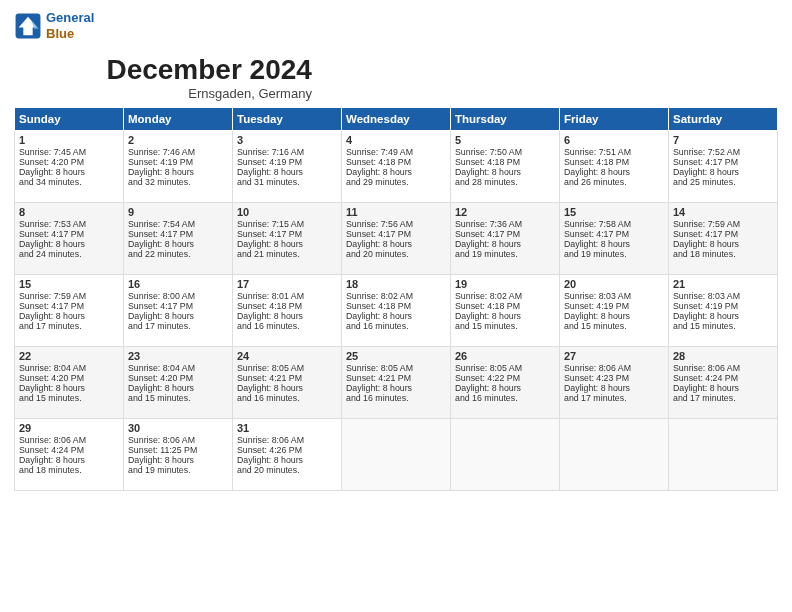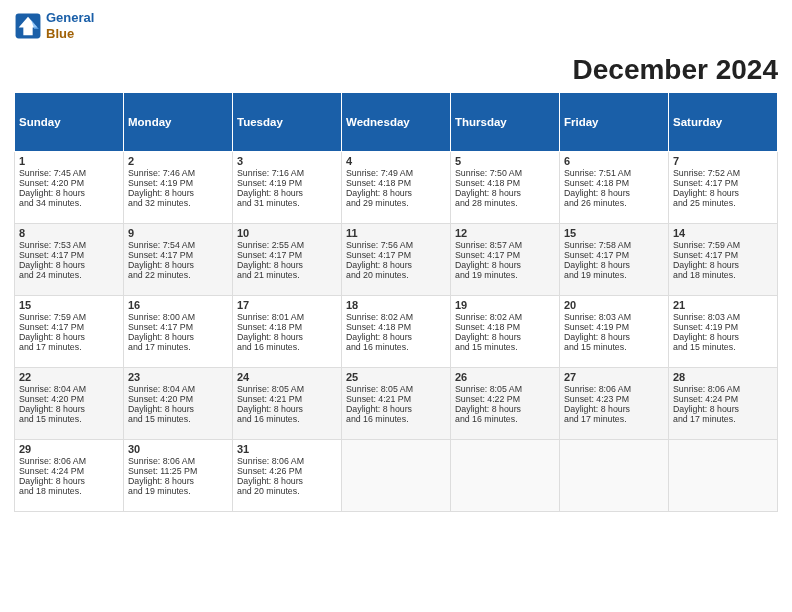--- a/index.html
+++ b/index.html
@@ -11,21 +11,21 @@
       overflow: hidden;
     }
     .page {
       width: 792px;
       height: 612px;
       padding: 10px 14px;
       background: #fff;
     }
     .header {
       display: flex;
-      justify-content: space-between;
+      justify-content: flex-start;
       align-items: flex-start;
       margin-bottom: 6px;
       gap: 12px;
     }
     .logo {
       display: flex;
       align-items: center;
       gap: 4px;
     }
     .logo-text {
@@ -57,21 +57,21 @@
     table {
       width: 100%;
       border-collapse: collapse;
       table-layout: fixed;
     }
     thead tr th {
       background: #1a5fa8;
       color: #fff;
       font-size: 11.5px;
       font-weight: bold;
-      padding: 23px 4px;
+      padding: 5px 4px;
       text-align: left;
       border: 1px solid #fff;
     }
     tbody tr td {
       vertical-align: top;
       font-size: 8.8px;
       color: #333;
       padding: 3px 4px;
       border: 1px solid #ddd;
       background: #fff;
@@ -101,20 +101,21 @@
       <polygon points="18,6 30,20 24,20 24,30 12,30 12,20 6,20" fill="white"></polygon>
       <polygon points="22,10 32,22 26,22" fill="#6ab0f5" opacity="0.7"></polygon>
     </svg>
     <div class="logo-text">
       <div><span>General</span></div>
       <div><span style="color:#a16207">Blue</span></div>
     </div>
   </div>
   <div class="title-block">
     <div class="month-title">December 2024</div>
+    <div class="location">Ernsgaden, Germany</div>
   </div>
 </div>
 
 <table>
   <thead>
     <tr id="header-row">
     <th>Sunday</th>
           <th>Monday</th>
           <th>Tuesday</th>
           <th>Wednesday</th>
@@ -185,35 +186,35 @@
           </td>
           <td>
             <span class="day-num">9</span>
             <div>Sunrise: 7:54 AM</div>
             <div>Sunset: 4:17 PM</div>
             <div>Daylight: 8 hours</div>
             <div>and 22 minutes.</div>
           </td>
           <td>
             <span class="day-num">10</span>
-            <div>Sunrise: 2:55 AM</div>
+            <div>Sunrise: 7:15 AM</div>
             <div>Sunset: 4:17 PM</div>
             <div>Daylight: 8 hours</div>
             <div>and 21 minutes.</div>
           </td>
           <td>
             <span class="day-num">11</span>
             <div>Sunrise: 7:56 AM</div>
             <div>Sunset: 4:17 PM</div>
             <div>Daylight: 8 hours</div>
             <div>and 20 minutes.</div>
           </td>
           <td>
             <span class="day-num">12</span>
-            <div>Sunrise: 8:57 AM</div>
+            <div>Sunrise: 7:36 AM</div>
             <div>Sunset: 4:17 PM</div>
             <div>Daylight: 8 hours</div>
             <div>and 19 minutes.</div>
           </td>
           <td>
             <span class="day-num">15</span>
             <div>Sunrise: 7:58 AM</div>
             <div>Sunset: 4:17 PM</div>
             <div>Daylight: 8 hours</div>
             <div>and 19 minutes.</div>

